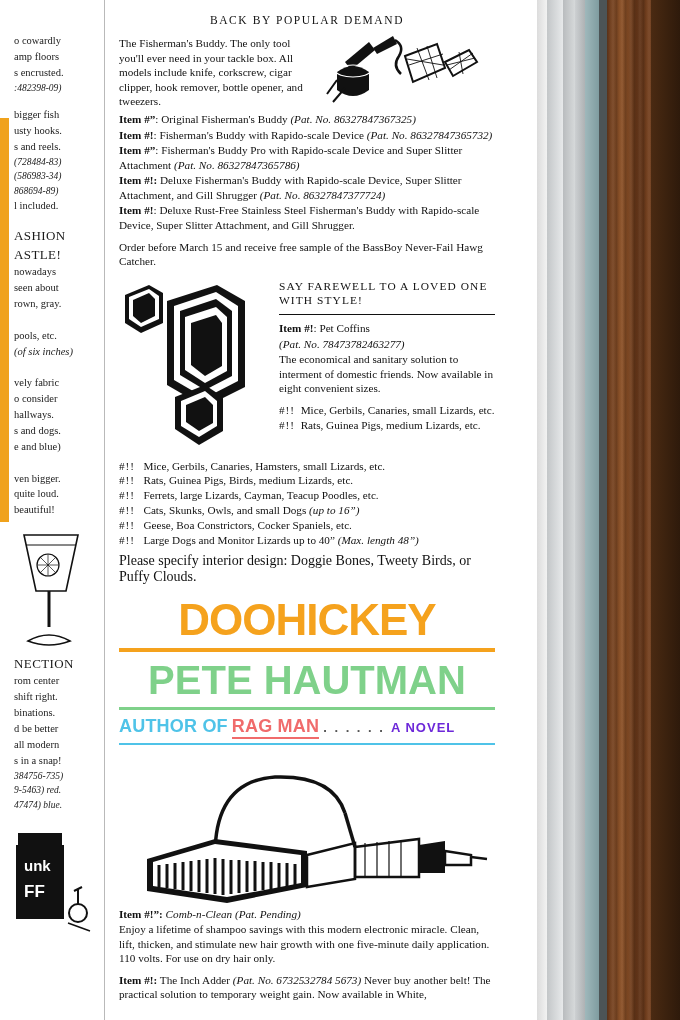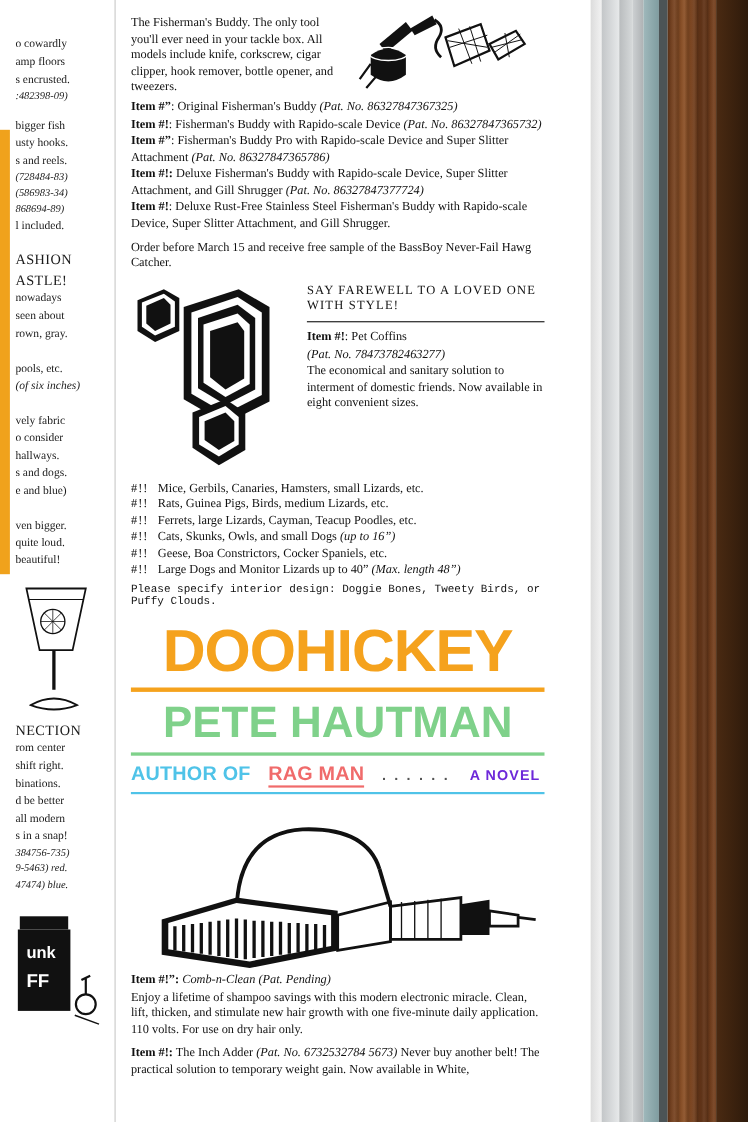--- a/index.html
+++ b/index.html
@@ -149,28 +149,28 @@
     font-size: 11.4px;
     line-height: 1.25;
     margin: 0 0 7px 0;
   }
   .rule-thin { border-top: 1px solid #111; margin: 4px 0 6px 0; }
 
   .size-list { font-size: 11.2px; line-height: 1.32; margin: 2px 0 0 0; }
   .size-list div { white-space: nowrap; }
   .hash { letter-spacing: 1px; }
 
-  .specify { font-size: 10px; margin: 6px 0 0 0; font-family: Liberation Mono, monospace; }
+  .specify { font-size: 14px; margin: 6px 0 0 0; }
 
   
   .title-block { margin-top: 14px; text-align: center; }
   .doohickey {
     font-family: "Liberation Sans", sans-serif;
     font-weight: bold;
-    font-size: 54px;
+    font-size: 44px;
     letter-spacing: -1px;
     color: #f5a21d;
     line-height: .96;
     margin: 0;
     -webkit-text-stroke: 0px;
   }
   .rule-orange { height: 4px; background: #f5a21d; margin: 6px 0 8px 0; }
   .author {
     font-family: "Liberation Sans", sans-serif;
     font-weight: bold;
@@ -183,21 +183,21 @@
   .rule-green { height: 3px; background: #7fd18a; margin: 7px 0 6px 0; }
   .authorof {
     font-family: "Liberation Sans", sans-serif;
     font-weight: bold;
     font-size: 18px;
     color: #4fc3e8;
     letter-spacing: .2px;
     display: flex;
     align-items: baseline;
     justify-content: flex-start;
-    gap: 16px;
+    gap: 4px;
     margin: 0 0 2px 0;
   }
   .ragman { color: #f06b6b; border-bottom: 2px solid #f06b6b; }
   .dots { color: #555; letter-spacing: 2px; font-size: 13px; }
   .anovel { color: #6d28d9; font-size: 13px; letter-spacing: 1px; margin-left: 2px; }
   .rule-blue { height: 2px; background: #4fc3e8; margin: 4px 0 0 0; }
 
   
   .comb-section { position: relative; margin-top: 10px; min-height: 170px; }
   .comb-art { position: relative; width: 100%; height: 150px; }
@@ -302,20 +302,21 @@
         </svg>
       </div>
 
     </div>
   </div>
 
   <div class="main">
     <div class="main-rule"></div>
     <div class="main-inner">
 
+      <div class="kicker">BACK BY POPULAR DEMAND</div>
 
       <div class="buddy-top">
         <div class="buddy-text">
           <p class="para">The Fisherman's Buddy. The only tool you'll ever need in your tackle box. All models include knife, corkscrew, cigar clipper, hook remover, bottle opener, and tweezers.</p>
         </div>
         <div class="buddy-art">
           <svg width="180" height="82" viewBox="0 0 180 82">
 
             <path d="M28 30 L52 10 L58 18 L34 38 Z" fill="#111"></path>
             <path d="M56 16 L76 4 L80 12 L60 22 Z" fill="#111"></path>
@@ -378,20 +379,24 @@
           </svg>
         </div>
         <div class="coffin-text">
           <div class="sf-head">SAY FAREWELL TO A LOVED ONE WITH STYLE!</div>
           <div class="rule-thin"></div>
           <p class="item-line">
             <b>Item #</b><b>!</b><span>: Pet Coffins</span>
           </p>
           <p class="item-line it">(Pat. No. 78473782463277)</p>
           <p class="para">The economical and sanitary solution to interment of domestic friends. Now available in eight convenient sizes.</p>
+          <div class="size-list">
+            <div><span class="hash">#!!</span>&nbsp;&nbsp;<span>Mice, Gerbils, Canaries, small Lizards, etc.</span></div>
+            <div><span class="hash">#!!</span>&nbsp;&nbsp;<span>Rats, Guinea Pigs, medium Lizards, etc.</span></div>
+          </div>
         </div>
       </div>
 
       <div class="size-list" style="margin-top:4px">
         <div><span class="hash">#!!</span>&nbsp;&nbsp;&nbsp;<span>Mice, Gerbils, Canaries, Hamsters, small Lizards, etc.</span></div>
         <div><span class="hash">#!!</span>&nbsp;&nbsp;&nbsp;<span>Rats, Guinea Pigs, Birds, medium Lizards, etc.</span></div>
         <div><span class="hash">#!!</span>&nbsp;&nbsp;&nbsp;<span>Ferrets, large Lizards, Cayman, Teacup Poodles, etc.</span></div>
         <div><span class="hash">#!!</span>&nbsp;&nbsp;&nbsp;<span>Cats, Skunks, Owls, and small Dogs</span> <span class="it">(up to 16”)</span></div>
         <div><span class="hash">#!!</span>&nbsp;&nbsp;&nbsp;<span>Geese, Boa Constrictors, Cocker Spaniels, etc.</span></div>
         <div><span class="hash">#!!</span>&nbsp;&nbsp;&nbsp;<span>Large Dogs and Monitor Lizards up to 40”</span> <span class="it">(Max. length 48”)</span></div>

